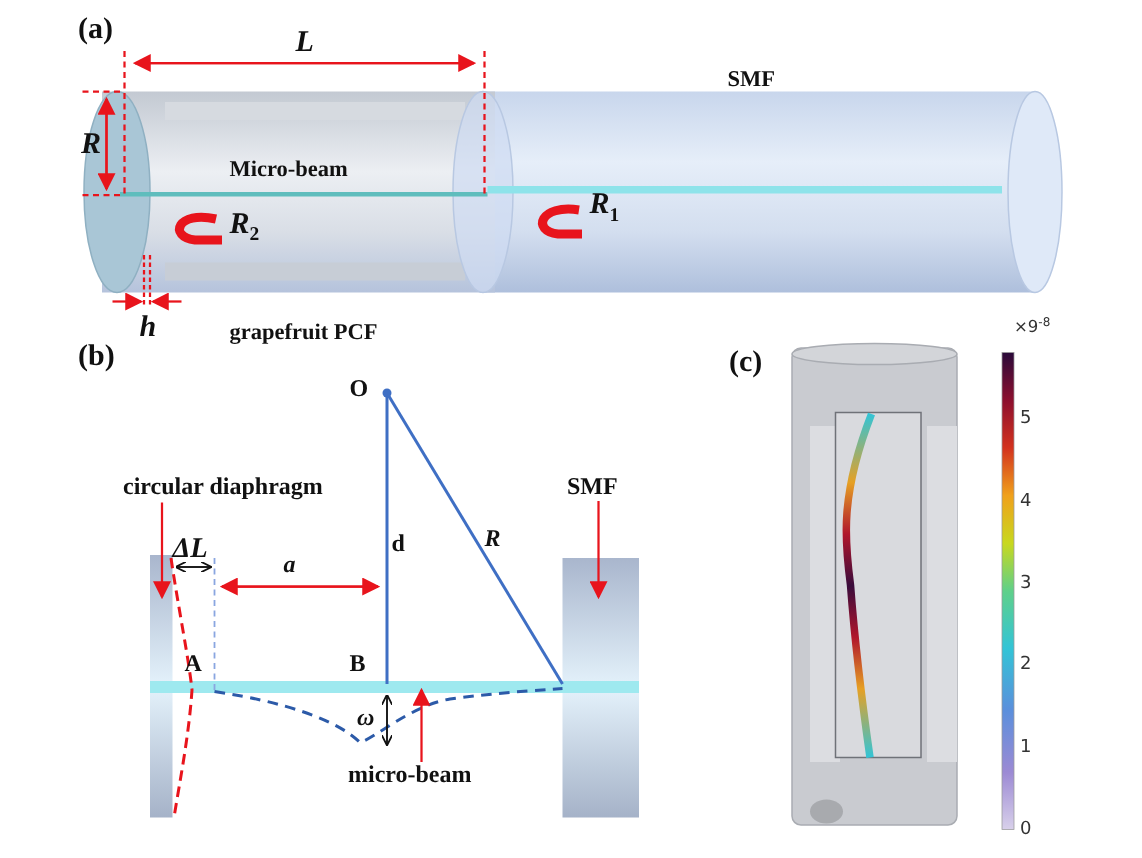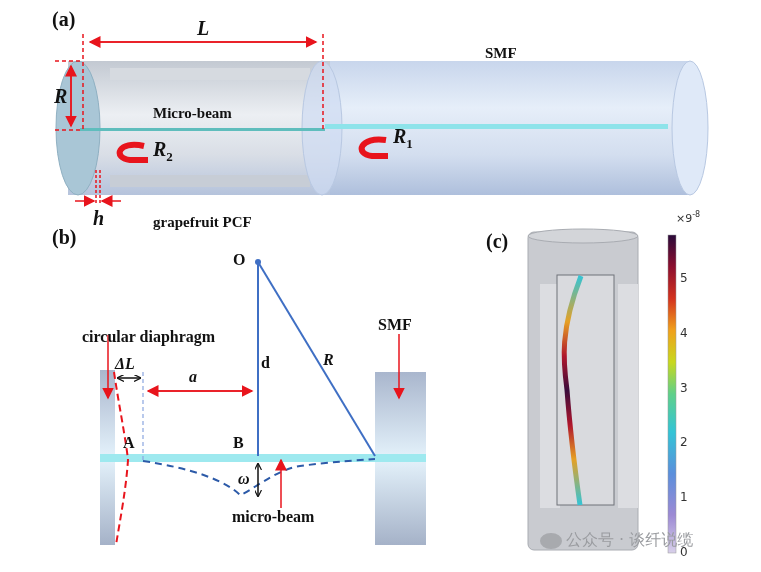--- a/index.html
+++ b/index.html
@@ -151,32 +151,32 @@
 <div class="lbl it" style="left:393px;top:125px;font-size:20px;"><span>R</span><sub style="font-size:13px;font-style:normal">1</sub></div>
 <div class="lbl" style="left:153px;top:214px;font-size:15px;">grapefruit PCF</div>
 
 <div class="lbl" style="left:52px;top:226px;font-size:20px;">(b)</div>
 <div class="lbl" style="left:233px;top:251px;font-size:16px;">O</div>
 <div class="lbl" style="left:123px;top:434px;font-size:16px;">A</div>
 <div class="lbl" style="left:233px;top:434px;font-size:16px;">B</div>
 <div class="lbl" style="left:261px;top:354px;font-size:16px;">d</div>
 <div class="lbl it" style="left:323px;top:351px;font-size:16px;">R</div>
 <div class="lbl it" style="left:189px;top:368px;font-size:16px;">a</div>
-<div class="lbl it" style="left:115px;top:355px;font-size:16px;">ΔL</div>
+<div class="lbl it" style="left:115px;top:355px;font-size:19px;">ΔL</div>
 <div class="lbl it" style="left:238px;top:470px;font-size:16px;">ω</div>
-<div class="lbl" style="left:82px;top:328px;font-size:16px;text-align:right;">circular diaphragm</div>
+<div class="lbl" style="left:82px;top:316px;font-size:16px;text-align:right;">circular diaphragm</div>
 <div class="lbl" style="left:378px;top:316px;font-size:16px;">SMF</div>
 <div class="lbl" style="left:232px;top:508px;font-size:16px;">micro-beam</div>
 
 <div class="lbl" style="left:486px;top:230px;font-size:20px;">(c)</div>
 <div class="lbl sans" style="left:676px;top:210px;font-size:11px;font-weight:normal;color:#333;"><span>×9</span><sup style="font-size:8px">-8</sup></div>
 <div id="cbticks">
     <div class="lbl sans" style="left: 680px; top: 545px; font-size: 12px; font-weight: normal; color: rgb(51, 51, 51);">0</div>
     <div class="lbl sans" style="left: 680px; top: 490.172px; font-size: 12px; font-weight: normal; color: rgb(51, 51, 51);">1</div>
     <div class="lbl sans" style="left: 680px; top: 435.345px; font-size: 12px; font-weight: normal; color: rgb(51, 51, 51);">2</div>
     <div class="lbl sans" style="left: 680px; top: 380.517px; font-size: 12px; font-weight: normal; color: rgb(51, 51, 51);">3</div>
     <div class="lbl sans" style="left: 680px; top: 325.69px; font-size: 12px; font-weight: normal; color: rgb(51, 51, 51);">4</div>
     <div class="lbl sans" style="left: 680px; top: 270.862px; font-size: 12px; font-weight: normal; color: rgb(51, 51, 51);">5</div>
   </div>
 
 <div class="lbl sans" style="left:540px;top:530px;font-size:16px;font-weight:normal;color:#9a9ca0;">
-  <span style="display:inline-block;width:22px;height:16px;border-radius:50%;background:#a8aaae;vertical-align:middle;margin-right:4px;"></span><span>公众号 · 谈纤说缆</span>
+  <span style="display:inline-block;width:22px;height:16px;border-radius:50%;background:#a8aaae;vertical-align:middle;margin-right:4px;"></span>
 </div>
 
 </body></html>

